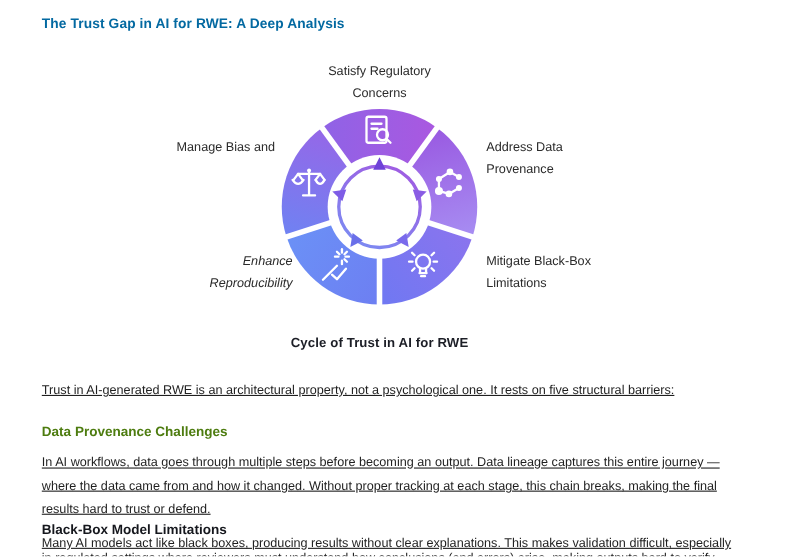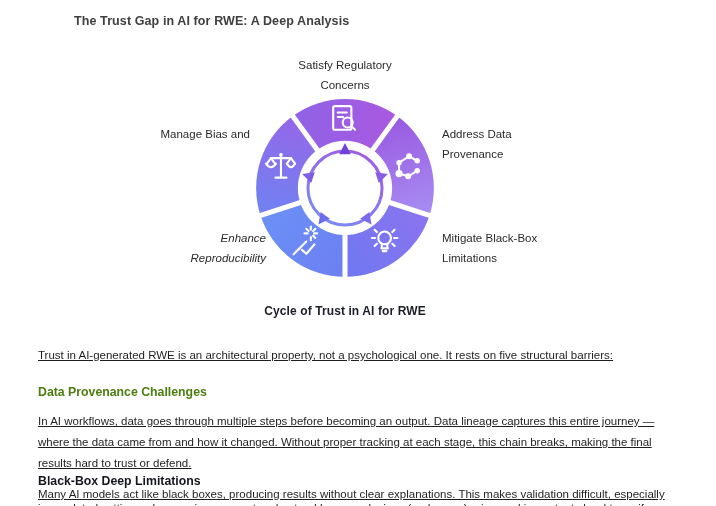--- a/index.html
+++ b/index.html
@@ -1,19 +1,19 @@
 <!DOCTYPE html>
 <html><head>
 <meta charset="utf-8">
 <style>
   html,body{margin:0;padding:0;background:#fff;}
   .page{position:relative;width:716px;height:506px;overflow:hidden;background:#ffffff;
         font-family:"Liberation Sans",sans-serif;color:#1f1f1f;}
   .title{position:absolute;left:38px;top:14px;font-size:12.5px;font-weight:700;
-         color:#404040;letter-spacing:.1px;white-space:nowrap;margin-left:36px;}
+         color:#0369a1;letter-spacing:.1px;white-space:nowrap;}
   .diagram{position:absolute;left:0;top:0;width:656px;height:340px;}
   .wheel-svg{position:absolute;left:244px;top:87px;width:202px;height:202px;}
   .lbl{position:absolute;font-size:11.5px;line-height:20px;color:#2b2b2b;}
   .lbl div{white-space:nowrap;}
   .lbl-satisfy{left:245px;top:55px;width:200px;text-align:center;}
   .lbl-manage{left:60px;top:124px;width:190px;text-align:right;}
   .lbl-address{left:442px;top:124px;width:220px;text-align:left;}
   .lbl-enhance{left:76px;top:228px;width:190px;text-align:right;font-style:italic;}
   .lbl-mitigate{left:442px;top:228px;width:220px;text-align:left;}
   .caption{position:absolute;left:145px;top:304px;width:400px;text-align:center;
@@ -181,20 +181,20 @@
   <div class="body-line intro">Trust in AI-generated RWE is an architectural property, not a psychological one. It rests on five structural barriers:</div>
 
   <div class="h-navy">Data Provenance Challenges</div>
 
   <div class="para2">
     <div class="body-line p2l1">In AI workflows, data goes through multiple steps before becoming an output. Data lineage captures this entire journey —</div>
     <div class="body-line p2l2">where the data came from and how it changed. Without proper tracking at each stage, this chain breaks, making the final</div>
     <div class="body-line p2l3">results hard to trust or defend.</div>
   </div>
 
-  <div class="h-dark">Black-Box Deep Limitations</div>
+  <div class="h-dark">Black-Box Model Limitations</div>
 
   <div>
     <div class="body-line p3l1">Many AI models act like black boxes, producing results without clear explanations. This makes validation difficult, especially</div>
     <div class="body-line p3l2">in regulated settings where reviewers must understand how conclusions (and errors) arise, making outputs hard to verify.</div>
   </div>
 
 </div>
 
 </body></html>

